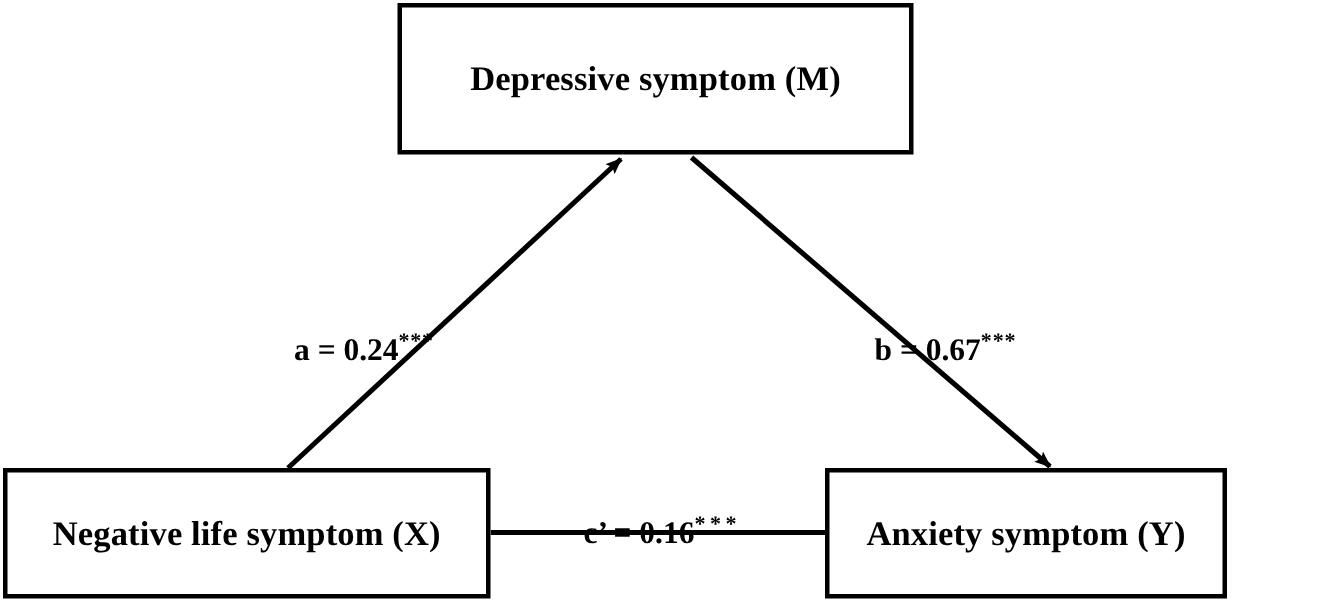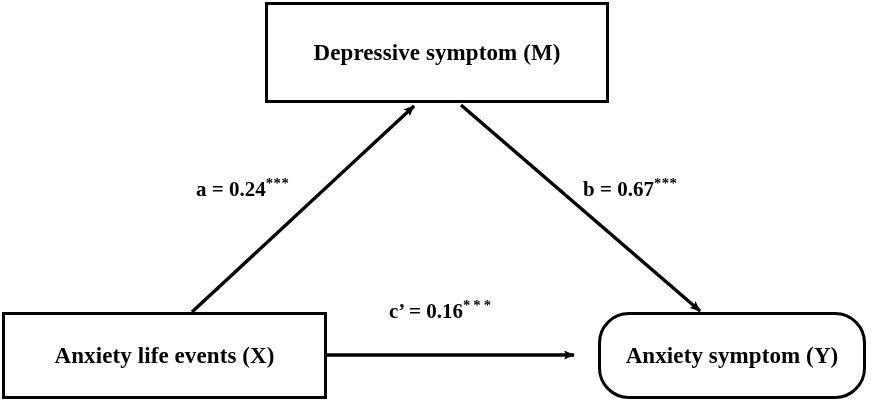--- a/index.html
+++ b/index.html
@@ -45,33 +45,33 @@
     width: 344px;
     height: 101px;
   }
   #node-predictor {
     left: 2px;
     top: 312px;
     width: 325px;
     height: 87px;
   }
   #node-outcome {
-    left: 598px;
+    left: 550px;
     top: 312px;
     width: 268px;
     height: 87px;
-    border-radius: 31px;
   }
   .path-label {
     position: absolute;
     font-size: 21px;
     font-weight: bold;
     color: #000000;
     white-space: nowrap;
     z-index: 3;
+    margin-top: 44px;
   }
   .path-label sup {
     font-size: 0.70em;
     vertical-align: super;
     line-height: 0;
     letter-spacing: 0.5px;
   }
   #label-a  { left: 196px; top: 177px; }
   #label-b  { left: 583px; top: 177px; }
   #label-cp { left: 389px; top: 299px; }
@@ -95,21 +95,21 @@
     <line x1="461" y1="105" x2="700" y2="311" stroke="#000000" stroke-width="3.4" marker-end="url(#arrowhead)"></line>
 
     <line x1="327" y1="355" x2="574" y2="355" stroke="#000000" stroke-width="3.4" marker-end="url(#arrowhead)"></line>
   </svg>
 
   <div class="node-box" id="node-mediator">
     <span class="node-label">Depressive symptom (M)</span>
   </div>
 
   <div class="node-box" id="node-predictor">
-    <span class="node-label">Anxiety life events (X)</span>
+    <span class="node-label">Negative life symptom (X)</span>
   </div>
 
   <div class="node-box" id="node-outcome">
     <span class="node-label">Anxiety symptom (Y)</span>
   </div>
 
   <div class="path-label" id="label-a">
     <span>a = </span><span>0.24</span><sup>***</sup>
   </div>
 

